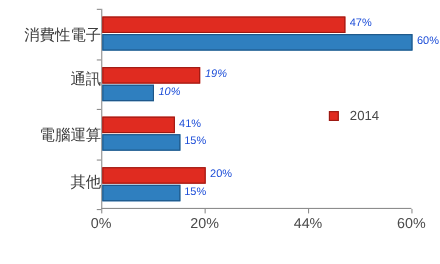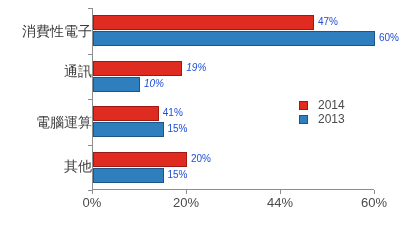--- a/index.html
+++ b/index.html
@@ -187,19 +187,15 @@
       <div class="xtick-label" style="left: 186px; top: 195px;">20%</div>
       <div class="xtick-label" style="left: 280px; top: 195px;">44%</div>
       <div class="xtick-label" style="left: 374px; top: 195px;">60%</div>
     </div>
 
   <div id="legend">
       <div class="legend-row">
         <span class="legend-swatch s2014"></span>
         <span class="legend-text">2014</span>
       </div>
-      <div class="legend-row">
-        <span class="legend-swatch s2013"></span>
-        <span class="legend-text">2013</span>
-      </div>
     </div>
 
 </div>
 
 </body></html>

